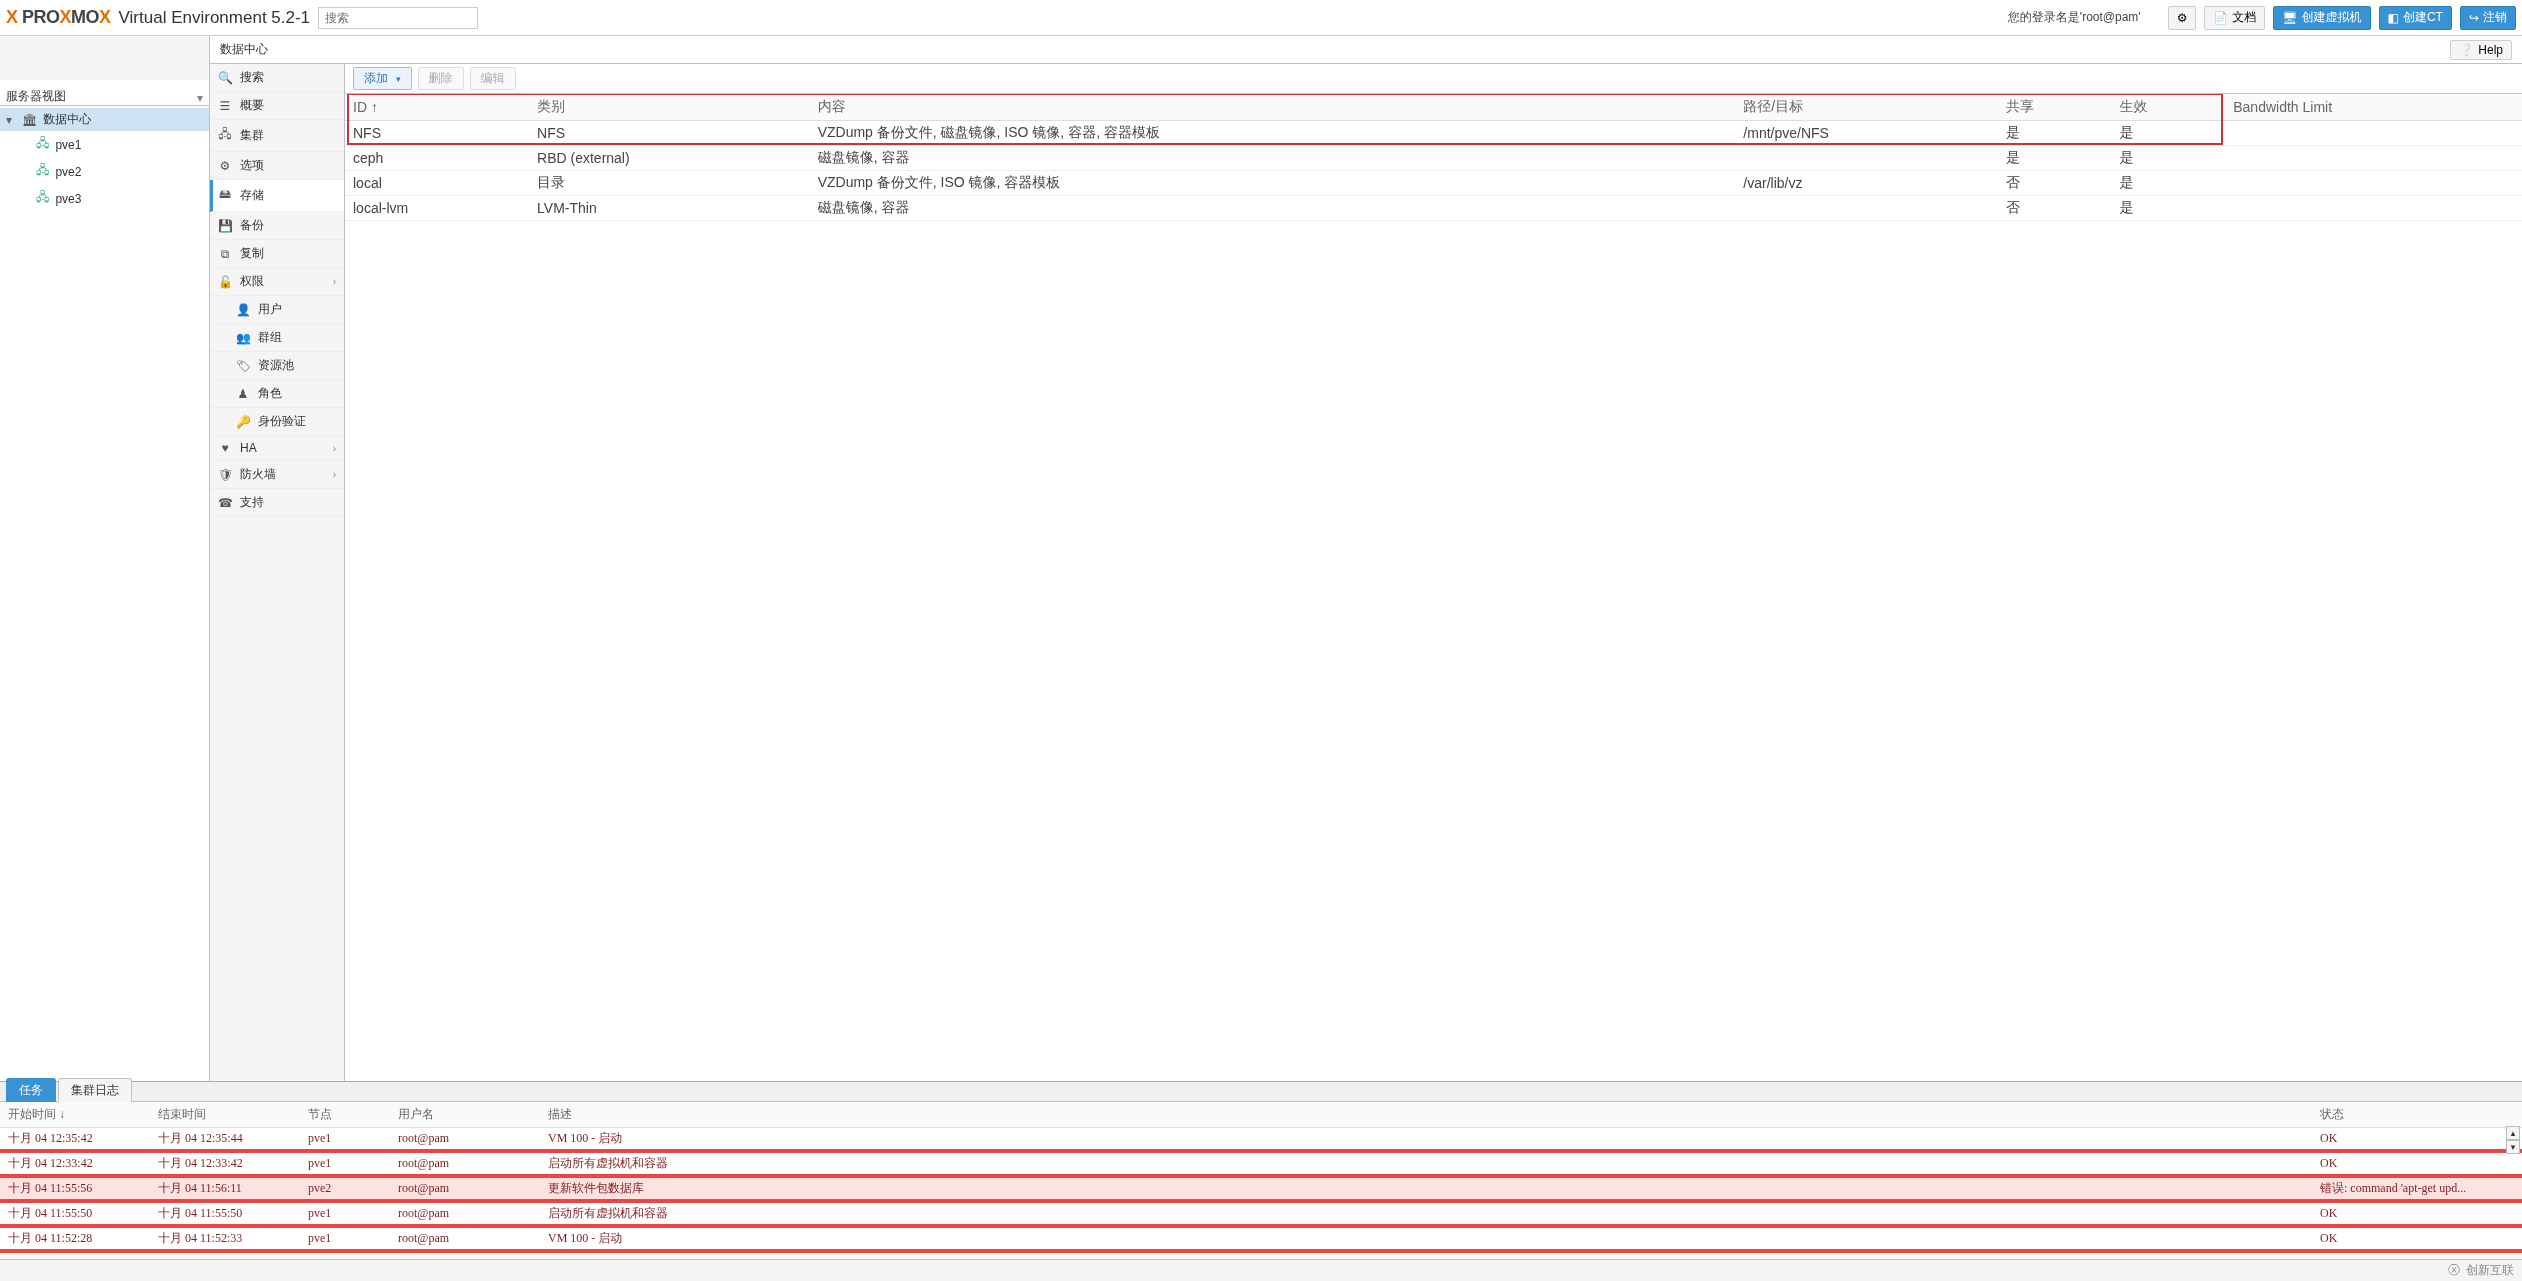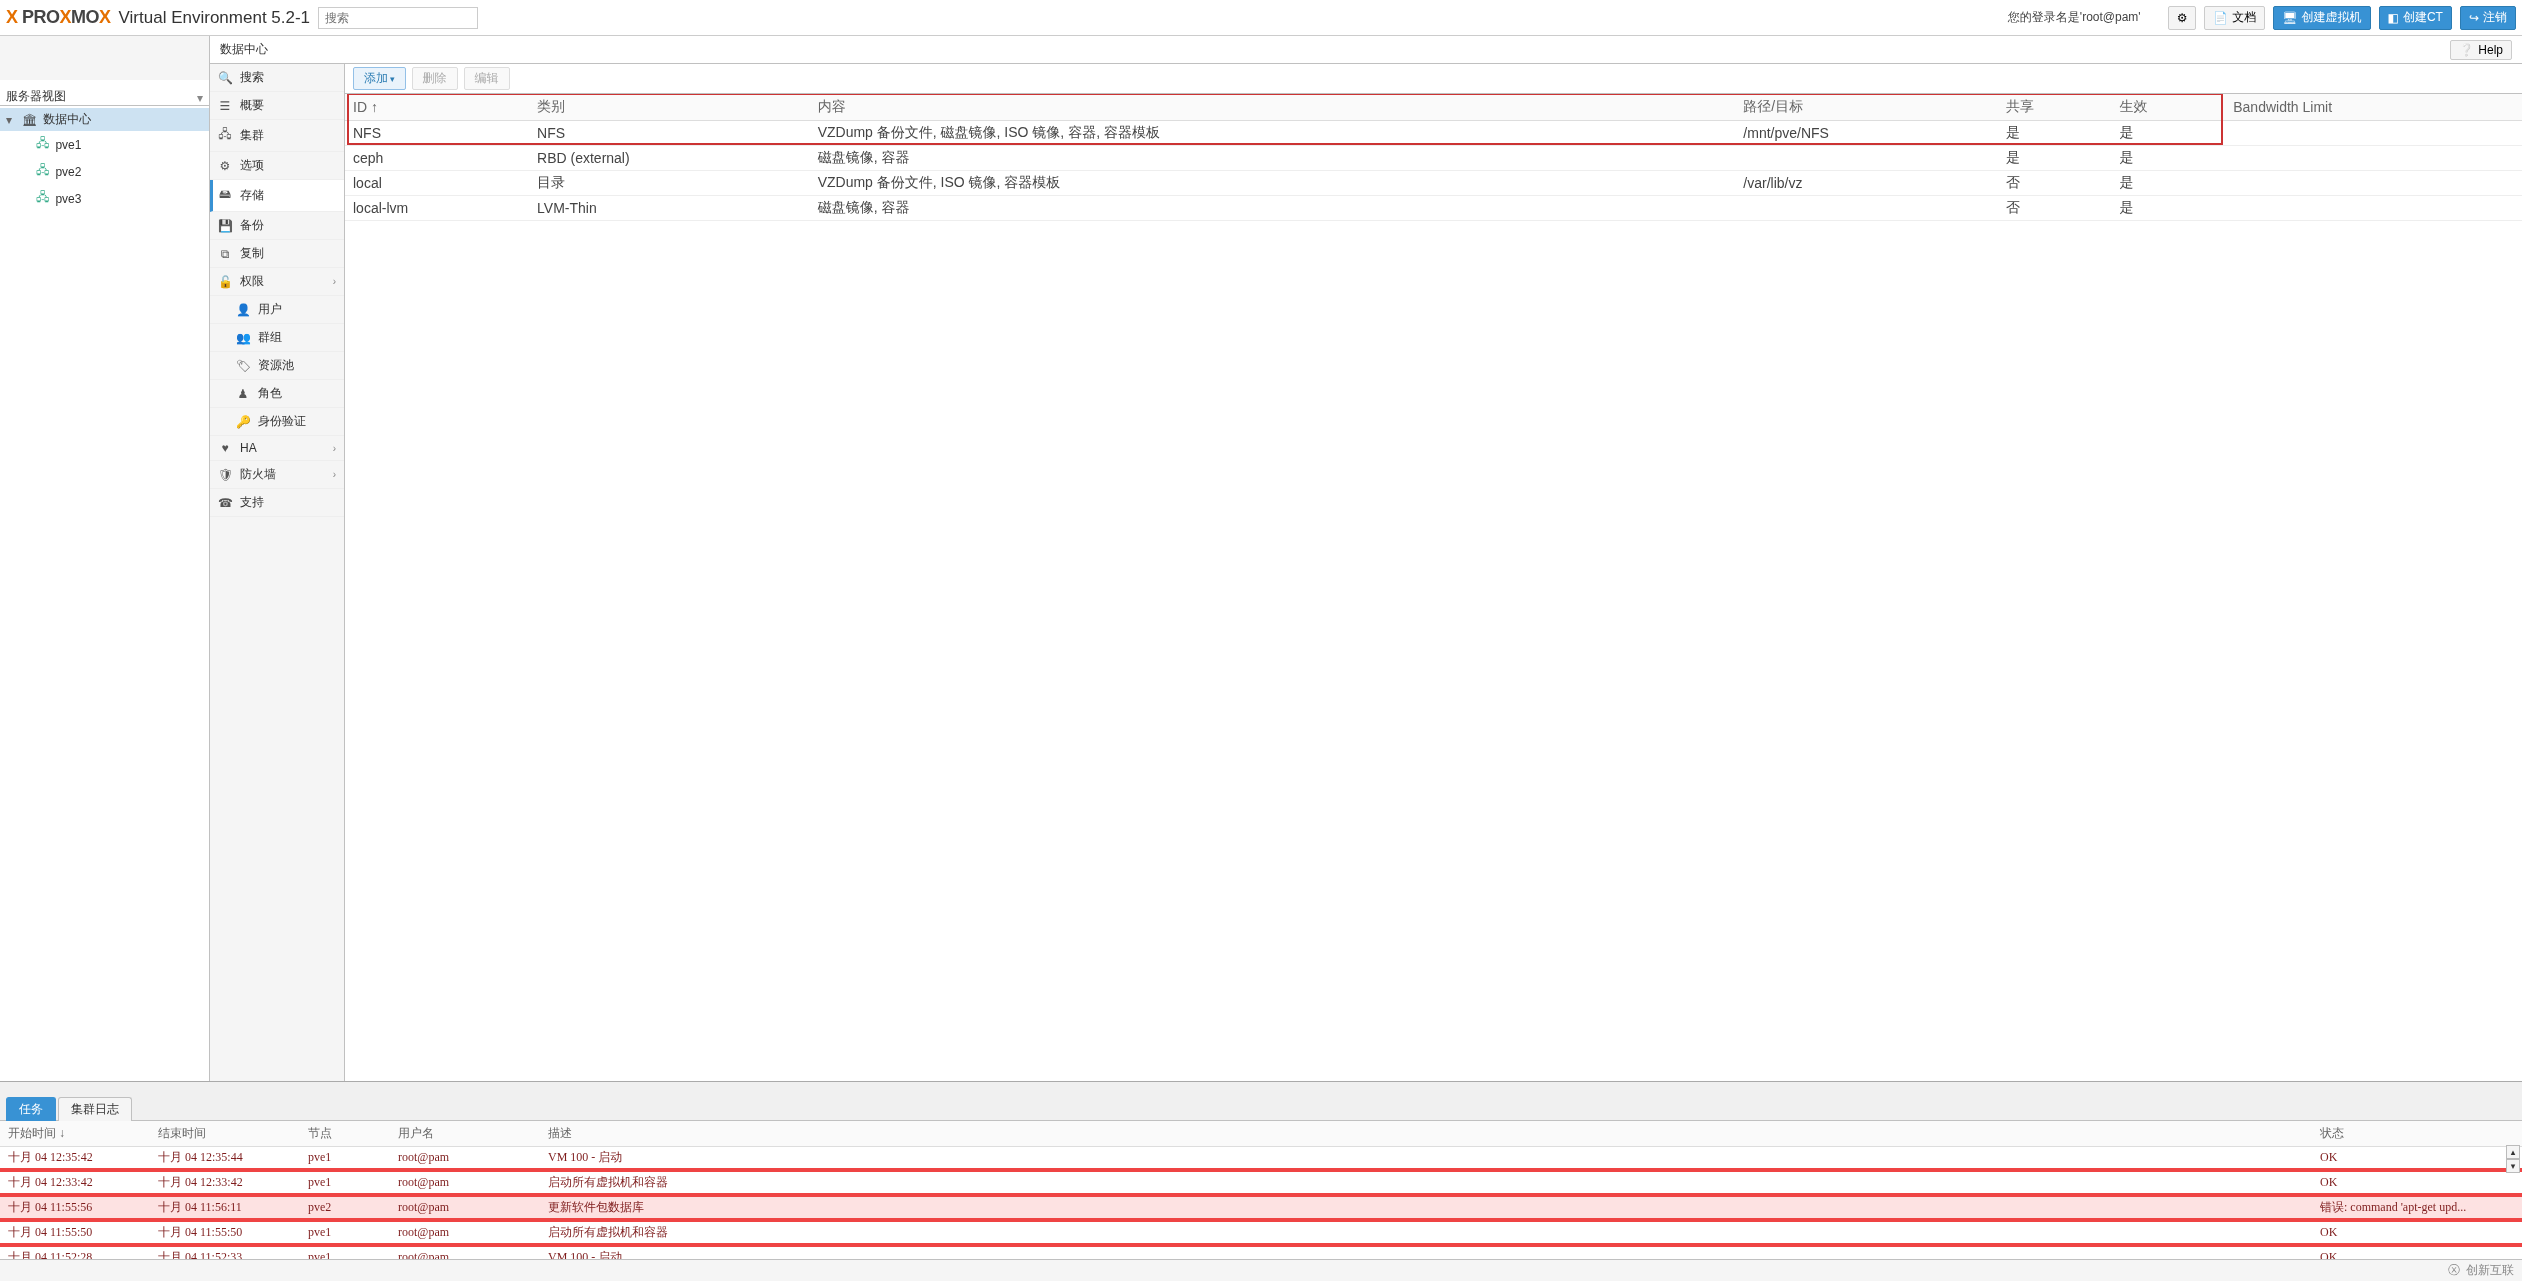--- a/index.html
+++ b/index.html
@@ -38,32 +38,32 @@
 .center-body { flex: 1; display: flex; min-height: 0; }
 .nav-menu { width: 135px; border-right: 1px solid #c0c0c0; background: #f5f5f5; overflow: auto; }
 .nav-item { padding: 5px 8px; cursor: pointer; display: flex; align-items: center; gap: 8px; font-size: 12px; color: #333; border-bottom: 1px solid #eee; }
 .nav-item.selected { background: #fff; border-left: 3px solid #3892d4; padding-left: 5px; }
 .nav-item.sub { padding-left: 26px; }
 .nav-item .chev { margin-left: auto; color: #888; font-size: 10px; }
 .nav-icon { width: 14px; text-align: center; color: #555; }
 
 .content { flex: 1; display: flex; flex-direction: column; min-width: 0; background: #fff; }
 .toolbar { height: 30px; border-bottom: 1px solid #c0c0c0; display: flex; align-items: center; padding: 0 8px; gap: 6px; }
-.btn-tb { border: 1px solid #93c0e7; background: #eaf3fb; color: #2b7cb3; padding: 2px 10px; font-size: 12px; cursor: pointer; border-radius: 2px; display: inline-flex; align-items: center; gap: 2px; }
+.btn-tb { border: 1px solid #93c0e7; background: #eaf3fb; color: #2b7cb3; padding: 2px 10px; font-size: 12px; cursor: pointer; border-radius: 2px; display: inline-flex; align-items: center; gap: 8px; }
 .btn-tb.disabled { border-color: #ddd; background: #f9f9f9; color: #aaa; cursor: default; }
 
 .grid-wrap { flex: 1; overflow: auto; position: relative; }
 table.grid { border-collapse: collapse; width: 100%; font-size: 14px; }
 table.grid th { text-align: left; font-weight: normal; color: #666; border-bottom: 1px solid #ddd; padding: 4px 8px; background: #fafafa; position: sticky; top: 0; }
 table.grid td { border-bottom: 1px solid #eee; padding: 3px 8px; color: #444; }
 .highlight-box { position: absolute; border: 2px solid #c33; pointer-events: none; z-index: 5; }
 
 
 .bottom { height: 200px; border-top: 1px solid #aaa; display: flex; flex-direction: column; background: #fff; }
-.bottom-tabs { height: 39px; display: flex; align-items: flex-end; padding: 0 6px; gap: 2px; background: #f0f0f0; border-bottom: 1px solid #c0c0c0; }
+.bottom-tabs { height: 20px; display: flex; align-items: flex-end; padding: 0 6px; gap: 2px; background: #f0f0f0; border-bottom: 1px solid #c0c0c0; }
 .btab { padding: 3px 12px; font-size: 12px; border: 1px solid #c0c0c0; border-bottom: none; background: #f5f5f5; cursor: pointer; border-radius: 3px 3px 0 0; position: relative; top: 1px; }
 .btab.active { background: #3892d4; color: #fff; border-color: #3892d4; }
 .log-grid-wrap { flex: 1; overflow: auto; position: relative; }
 table.log-grid { border-collapse: collapse; width: 100%; font-size: 12px; font-family: Liberation Serif, serif; }
 table.log-grid th { text-align: left; font-weight: normal; color: #666; border-bottom: 1px solid #ddd; padding: 4px 8px; background: #fafafa; position: sticky; top: 0; }
 table.log-grid td { border-bottom: 4px solid #ef4444; padding: 2px 8px; color: #7f1d1d; }
 tr.err td { background: #fde2e2; }
 .scroll-btns { position: absolute; right: 2px; top: 24px; width: 14px; display: flex; flex-direction: column; gap: 0; }
 .scroll-btns div { height: 14px; border: 1px solid #bbb; background: #f5f5f5; font-size: 9px; text-align: center; line-height: 12px; cursor: pointer; }
 .status-bar { height: 22px; border-top: 1px solid #c0c0c0; display: flex; align-items: center; justify-content: flex-end; padding: 0 8px; background: #f5f5f5; gap: 6px; color: #888; }

